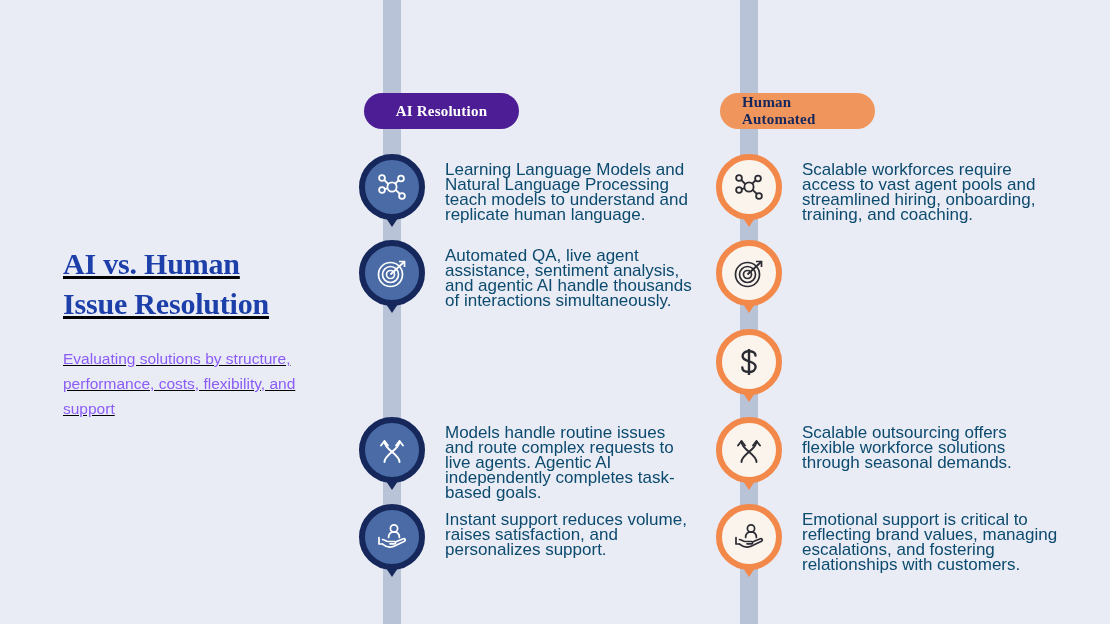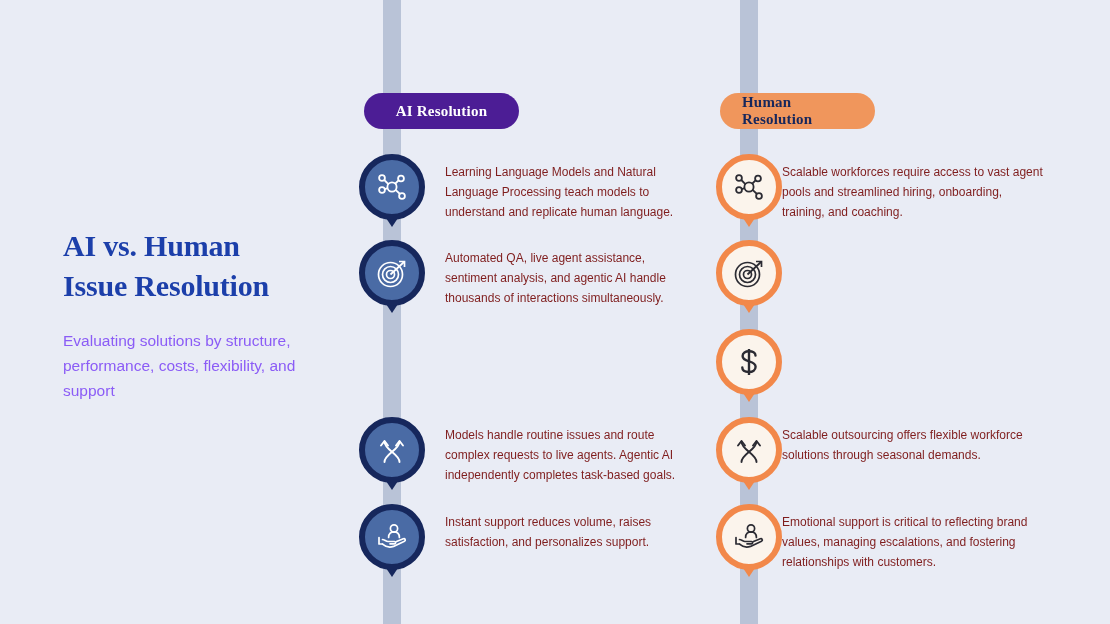--- a/index.html
+++ b/index.html
@@ -28,22 +28,23 @@
     height: 624px;
     background: #b9c3d7;
   }
   .track.ai    { left: 383px; }
   .track.human { left: 740px; }
 
   
   .headline-block {
     position: absolute;
     left: 63px;
-    top: 226px;
+    top: 244px;
     width: 270px;
+    text-decoration: underline;
   }
   .headline {
     font-family: "Liberation Serif", serif;
     font-weight: bold;
     font-size: 30px;
     line-height: 40px;
     color: #1c3faa;
     letter-spacing: -0.2px;
     margin: 0;
   }
@@ -132,27 +133,27 @@
 
   
   .pin.human .disc {
     background: #fbf4ec;
     border: 6px solid #f2884a;
   }
   .pin.human .tail { border-top: 12px solid #f2884a; }
   .pin.human svg { stroke: #2b2b33; fill: none; }
 
   .row-text {
-    font-size: 12px;
-    line-height: 20px;
-    color: #7f1d1d;
+    font-size: 17px;
+    line-height: 15px;
+    color: #0c4a6e;
     padding-top: 8px;
   }
   .row.ai .row-text    { margin-left: 20px; width: 250px; }
-  .row.human .row-text { width: 262px; }
+  .row.human .row-text { margin-left: 20px; width: 262px; }
 </style>
 </head>
 <body>
 
 <div id="infographic">
 
   <div class="track ai"></div>
   <div class="track human"></div>
 
   <div class="headline-block">
@@ -160,21 +161,21 @@
       <div>AI vs. Human</div>
       <div>Issue Resolution</div>
     </div>
     <p class="subhead">Evaluating solutions by structure, performance, costs, flexibility, and support</p>
   </div>
 
   <div class="pill ai">
     <span>AI Resolution</span>
   </div>
   <div class="pill human">
-    <span>Human Resolution</span>
+    <span>Human Automated</span>
   </div>
 
   <div class="row ai" style="top:154px">
     <div class="pin ai">
       <div class="tail"></div>
       <div class="disc">
         <svg width="34" height="34" viewBox="0 0 34 34">
           <circle cx="17" cy="17" r="4.6" stroke-width="1.8"></circle>
           <circle cx="7" cy="8" r="2.9" stroke-width="1.8"></circle>
           <circle cx="26" cy="8.5" r="2.9" stroke-width="1.8"></circle>

